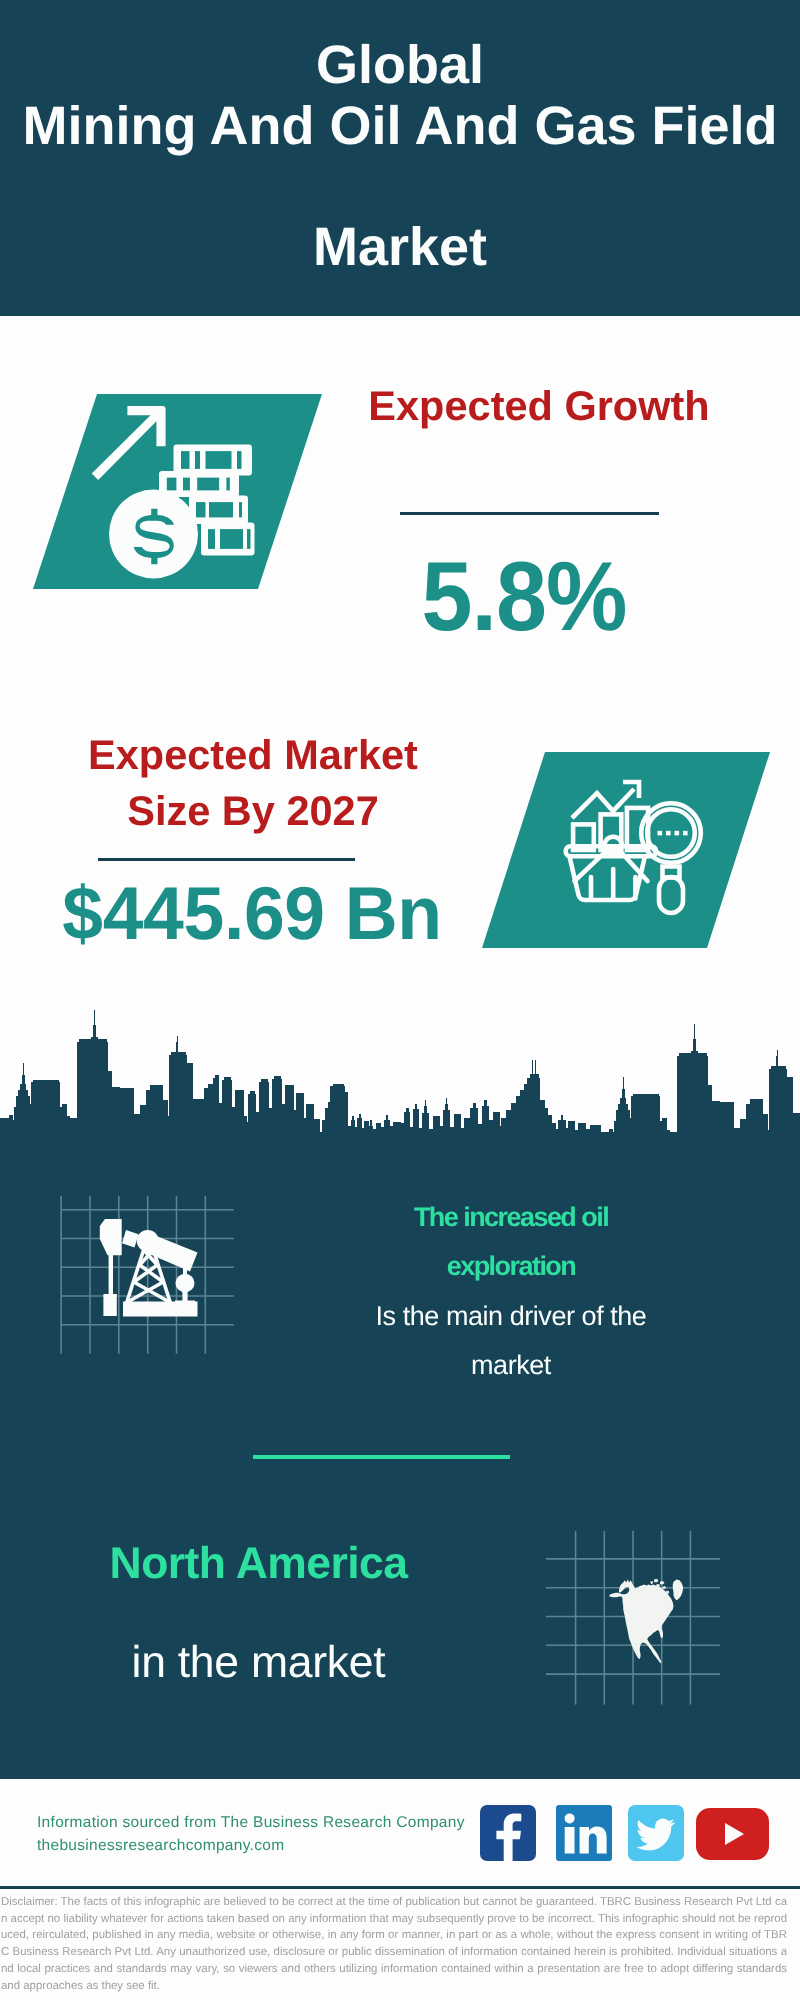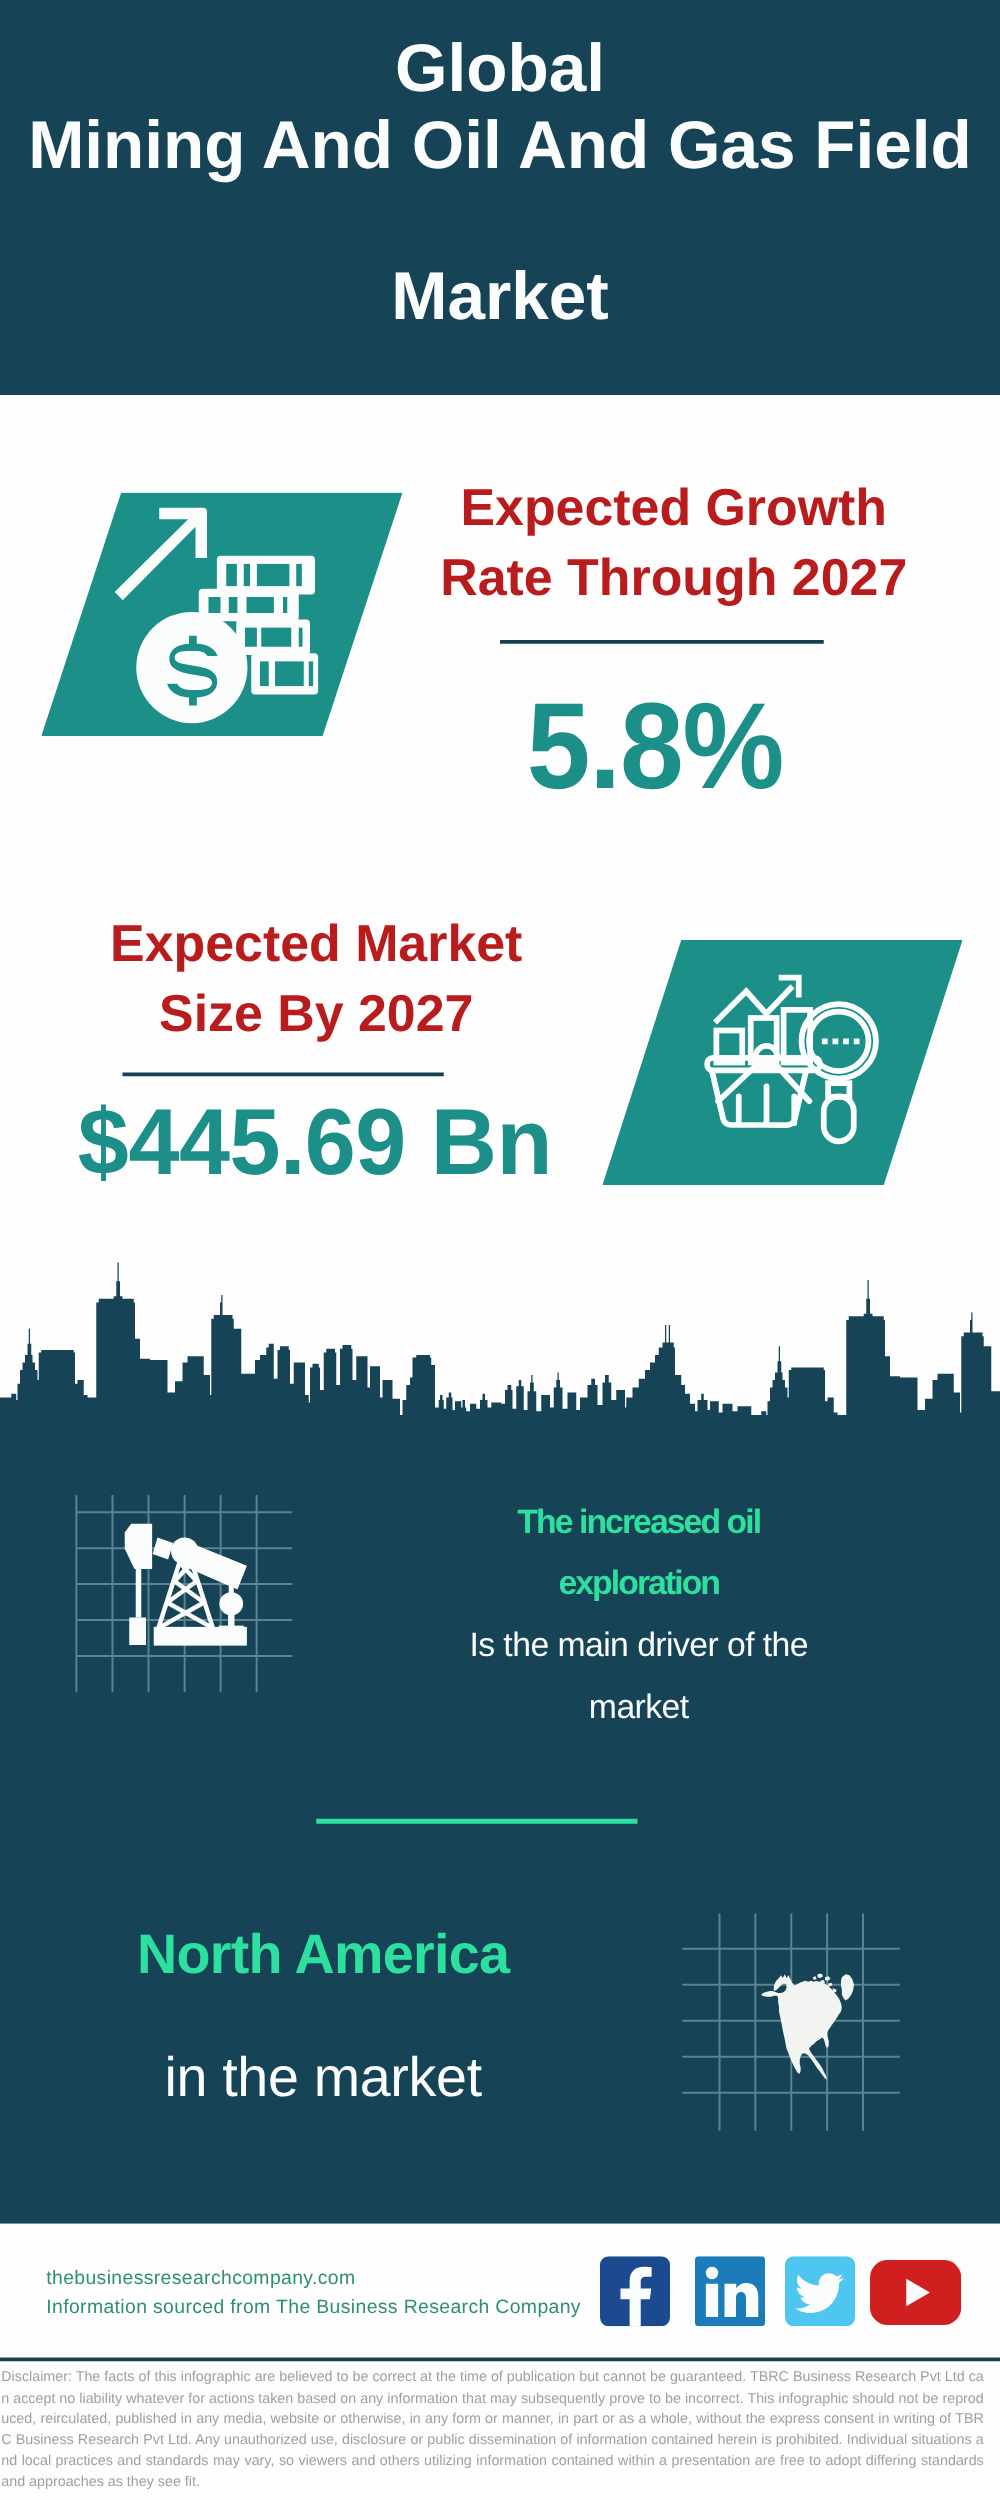--- a/index.html
+++ b/index.html
@@ -3,21 +3,21 @@
 <meta charset="utf-8">
 <style>
   * { margin:0; padding:0; box-sizing:border-box; }
   html,body { width:800px; height:2000px; }
   body { font-family:"Liberation Sans", sans-serif; background:#fff;
          -webkit-font-smoothing:antialiased; text-rendering:geometricPrecision; }
   .page { position:relative; width:800px; height:2000px; overflow:hidden; background:#fdfdfd; }
 
   
   .header { position:absolute; left:0; top:0; width:800px; height:316px; background:#164456; }
-  .header h1 { position:absolute; left:0; top:25px; width:800px; color:#fbfdfd;
+  .header h1 { position:absolute; left:0; top:35px; width:800px; color:#fbfdfd;
      font-size:54px; font-weight:bold; text-align:center; line-height:60.5px; }
 
   
   .h2 { color:#b91c1c; font-size:41.5px; font-weight:bold; line-height:56px; text-align:center; white-space:nowrap; }
   .rule { height:3px; background:#16404f; }
   .bignum { color:#1b8f88; font-weight:bold; text-align:center; line-height:1; }
 
   #s1-text { position:absolute; left:349px; top:378px; width:380px; }
   #s1-rule { position:absolute; left:400px; top:512px; width:259px; }
   #s1-value { position:absolute; left:324px; top:547px; width:400px; font-size:98px; letter-spacing:-1px;
@@ -105,21 +105,20 @@
     </g>
     <g>
       <circle cx="65.5" cy="142.0" r="44.5" fill="#fbfdfd"></circle>
       <g transform="translate(65.5,142) scale(0.76) translate(-65.5,-142)">
           <path d="M62.5,116.9 v-8.2 h8.2 v8.2 c11.0,0.5 19.3,5.0 21.9,13.0 h-10.6 c-1.9,-3.4 -6.2,-5.4 -12.6,-5.4 h-9.4 c-7.9,0 -12.7,2.9 -12.7,7.1 c0,3.6 2.8,5.6 9.7,6.8 l15.2,2.6 c13.3,2.3 20.0,7.2 20.0,15.9 c0,9.6 -8.1,15.9 -21.5,16.6 v8.4 h-8.2 v-8.4 c-12.0,-0.6 -20.6,-5.4 -23.1,-14.3 h10.7 c2.1,4.1 6.9,6.4 14.1,6.4 h9.1 c8.5,0 13.4,-3.0 13.4,-7.5 c0,-3.7 -2.7,-5.8 -9.8,-7.0 l-15.3,-2.6 c-13.2,-2.2 -19.9,-7.2 -19.9,-15.6 c0,-9.3 7.7,-15.2 20.8,-16.0 Z" fill="#1b8f88"></path>
         </g>
     </g>
   </svg>
   <div class="h2" id="s1-text">
     <span>Expected Growth</span><br>
-    <span>Rate Through 2027</span>
   </div>
   <div class="rule" id="s1-rule"></div>
   <div class="bignum" id="s1-value">5.8%</div>
 
   <div class="h2" id="s2-text">
     <span>Expected Market</span><br>
     <span>Size By 2027</span>
   </div>
   <div class="rule" id="s2-rule"></div>
   <div class="bignum" id="s2-value">$445.69 Bn</div>
@@ -228,22 +227,22 @@
       <line x1="1.9" y1="125.3" x2="175.8" y2="125.3"></line>
       <line x1="1.9" y1="154.1" x2="175.8" y2="154.1"></line>
     </g>
     <g fill="#f2f4f2">
       <path d="M74.8,71.3 L75.5,67.6 L77.0,64.6 L79.2,62.4 L80.8,60.2 L82.2,62.4 L83.8,59.4 L85.2,62.4 L86.8,60.2 L88.2,63.2 L89.8,66.1 L91.2,68.4 L93.5,67.6 L95.8,66.1 L98.0,65.4 L100.2,64.6 L102.5,65.4 L104.8,64.6 L107.0,65.4 L109.2,64.6 L111.5,65.4 L113.8,65.4 L116.0,66.9 L118.2,68.4 L120.5,70.6 L122.8,72.8 L125.0,75.8 L127.2,78.8 L128.8,82.5 L129.5,86.2 L128.8,89.2 L127.2,91.4 L125.8,93.7 L124.2,95.9 L122.8,98.1 L121.2,100.4 L119.8,102.6 L118.2,104.8 L117.5,107.1 L118.2,110.0 L119.0,113.0 L119.0,116.0 L118.2,118.2 L116.8,117.5 L116.0,114.5 L115.2,111.5 L113.8,110.0 L111.5,111.5 L109.2,113.0 L107.0,115.2 L104.8,116.7 L103.2,119.0 L104.8,121.9 L107.0,124.9 L109.2,127.9 L111.5,130.9 L113.8,134.6 L115.2,137.6 L116.8,140.5 L117.5,143.5 L116.0,142.8 L113.8,139.8 L111.5,136.8 L109.2,133.8 L107.0,130.1 L104.8,127.1 L102.5,124.2 L100.2,122.7 L98.0,122.7 L96.5,124.9 L95.8,127.9 L95.8,130.9 L96.5,133.8 L96.5,136.8 L95.8,139.0 L94.2,138.3 L92.8,136.1 L91.2,133.1 L89.8,130.1 L88.2,126.4 L86.8,122.7 L85.2,119.0 L84.5,115.2 L83.8,111.5 L83.0,107.8 L82.2,104.1 L81.5,100.4 L80.8,96.6 L80.0,92.9 L79.2,89.2 L79.2,85.5 L78.5,81.8 L78.5,78.8 L77.8,76.6 L75.5,76.6 L72.5,77.3 L68.8,77.3 L65.8,76.6 L65.0,75.8 L66.5,74.3 L68.8,73.6 L71.8,72.8 L74.0,72.8 L76.2,73.6 L78.5,74.3 L80.8,74.3 L83.0,73.6 L84.5,72.1 L85.2,69.9 L85.2,67.6 L83.8,66.9 L81.5,67.6 L79.2,69.9 L77.0,72.1 L75.5,72.8 Z M129.5,61.7 L132.5,59.4 L135.5,60.2 L137.8,63.2 L139.2,67.6 L138.5,72.1 L137.0,75.8 L134.8,78.8 L132.5,80.3 L131.0,78.8 L129.5,75.8 L129.5,72.1 L128.8,68.4 L128.8,64.6 Z M110.0,59.4 L113.0,58.7 L114.5,60.9 L112.2,62.4 L110.0,61.7 Z M116.0,61.7 L119.0,60.9 L120.5,63.2 L118.2,64.6 L116.0,63.9 Z M106.2,61.7 L108.5,60.9 L109.2,63.2 L107.0,63.9 Z M112.2,64.6 L115.2,63.9 L116.0,66.1 L113.0,66.9 Z M118.2,66.9 L121.2,66.1 L122.0,68.4 L119.0,69.1 Z M122.0,70.6 L125.0,71.3 L125.0,73.6 L122.8,73.6 Z"></path>
     </g>
   </svg>
 
   <div class="footer"></div>
   <div id="src">
+    <div>Information sourced from The Business Research Company</div>
     <div>thebusinessresearchcompany.com</div>
-    <div>Information sourced from The Business Research Company</div>
   </div>
   <div class="social" id="fb">
     <svg width="56" height="56" viewBox="0 0 56 56">
       <rect x="0" y="0" width="56" height="56" rx="7" fill="#1b4a8f"></rect>
       <path d="M32.6,56 V34.3 h7.3 l1.1,-8.5 h-8.4 v-5.4 c0,-2.4 0.7,-4.1 4.2,-4.1 h4.5 V8.7 c-0.8,-0.1 -3.5,-0.3 -6.6,-0.3 c-6.5,0 -11,4 -11,11.3 v6.1 h-7.3 v8.5 h7.3 V56 Z" fill="#fbfdfd"></path>
     </svg>
   </div>
   <div class="social" id="li">
     <svg width="56" height="56" viewBox="0 0 56 56">
       <rect x="0" y="0" width="56" height="56" rx="3" fill="#1c7cb9"></rect>

